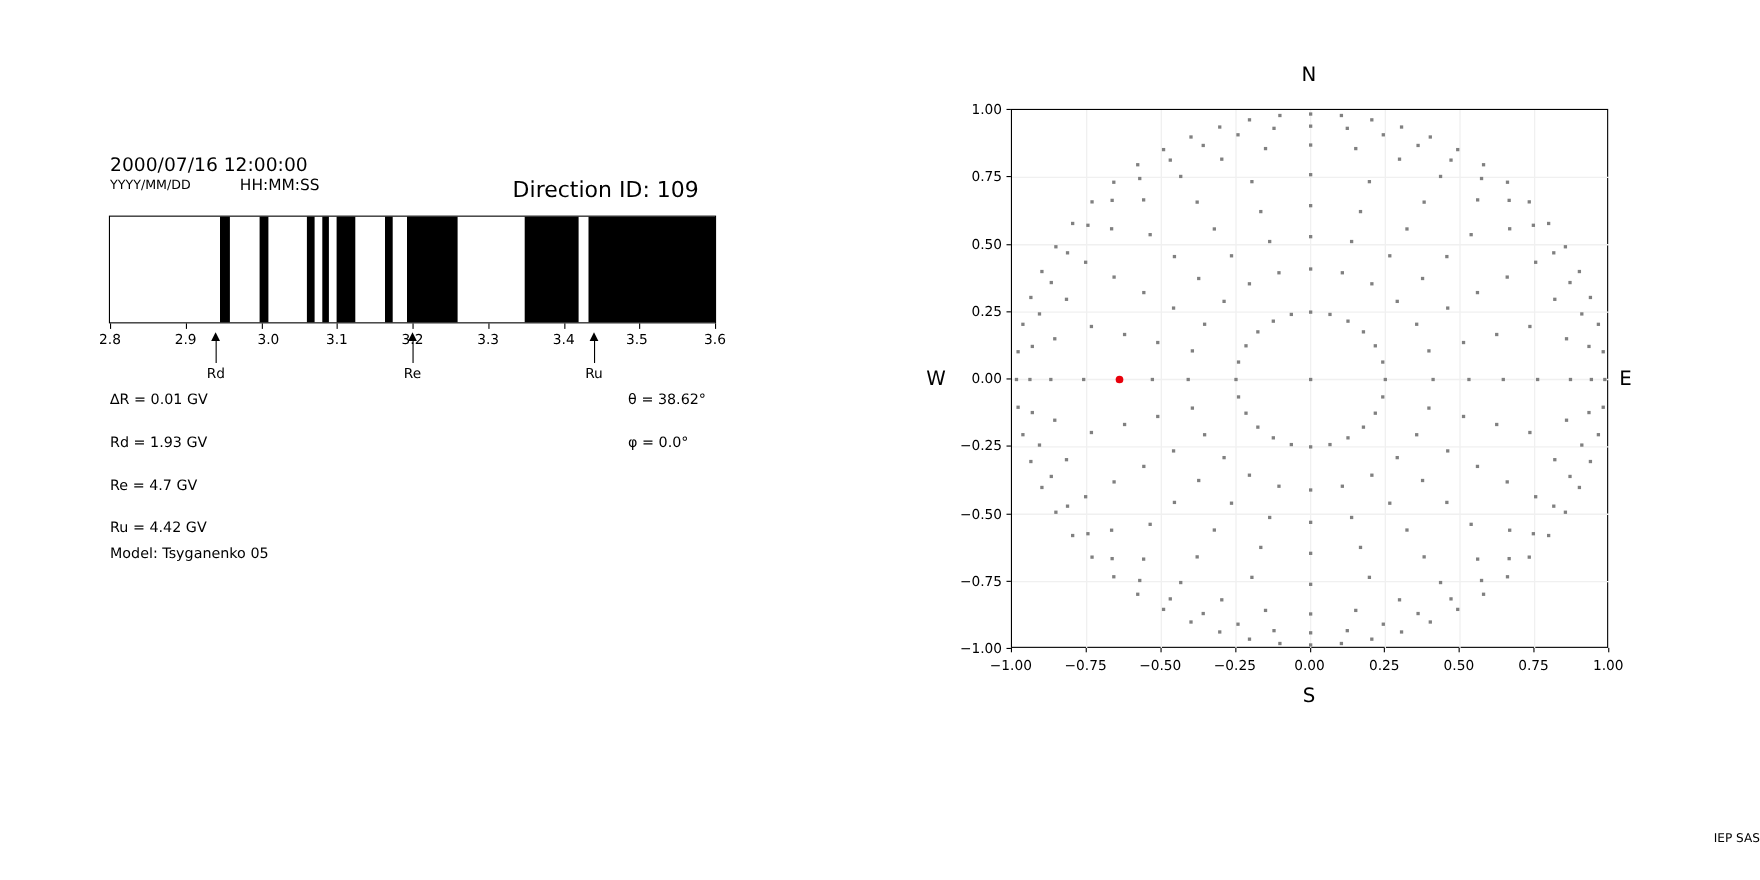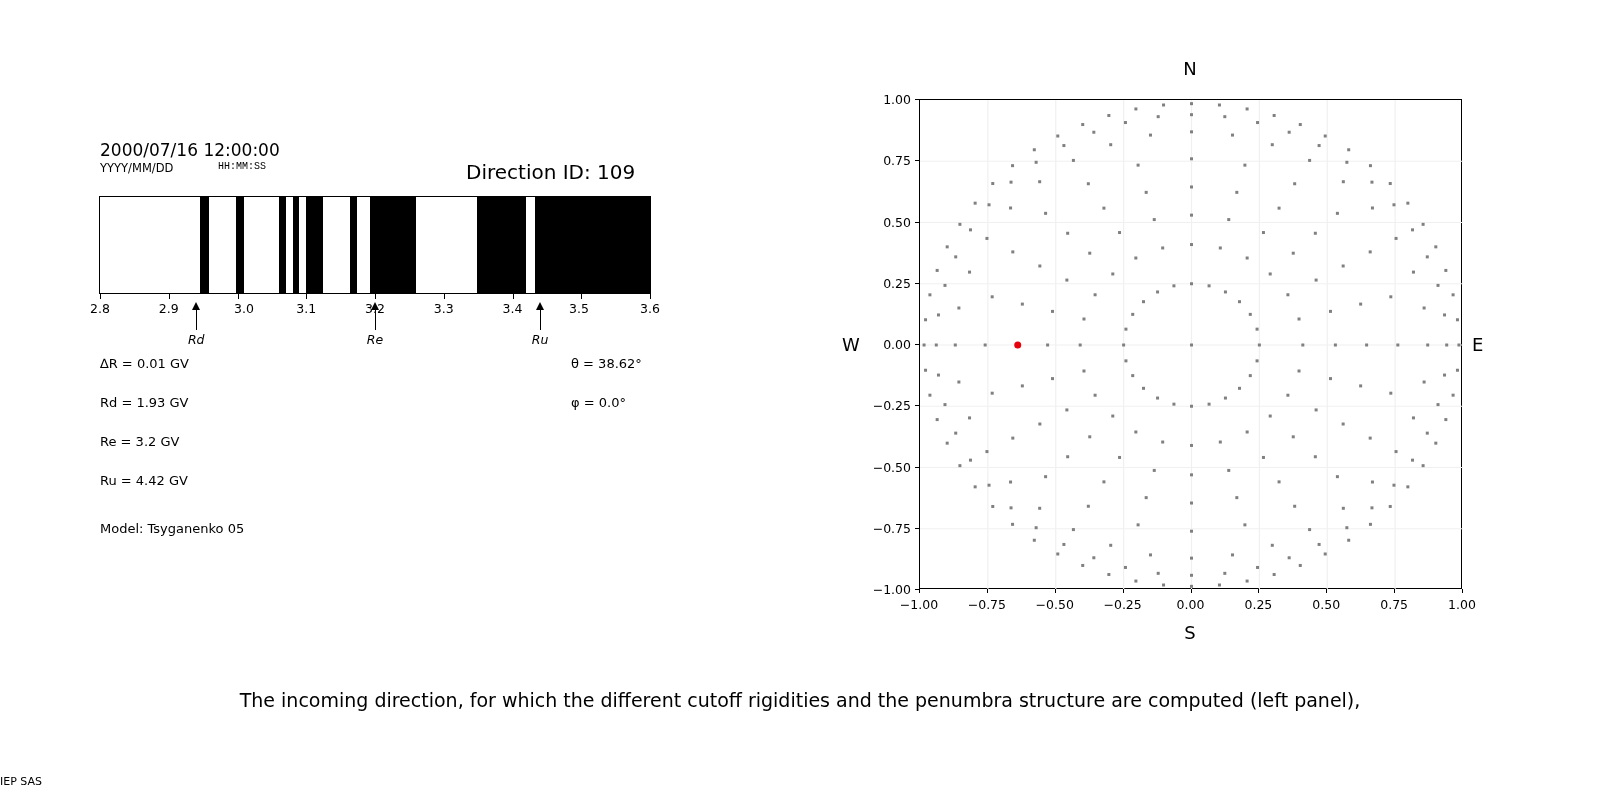--- a/index.html
+++ b/index.html
@@ -23,21 +23,21 @@
     width: 760px; height: 620px;
   }
   .ltext {
     position: absolute;
     white-space: nowrap;
     color: #000;
   }
   #geo-position { left: 100px; top: 84px; font-size: 17px; }
   #datetime     { left: 100px; top: 123px; font-size: 17px; margin-top: 17px; }
   #fmt-date     { left: 100px; top: 161px; font-size: 11.5px; }
-  #fmt-time     { left: 218px; top: 161px; font-size: 10px; font-family: Liberation Mono, monospace; }
+  #fmt-time     { left: 218px; top: 161px; font-size: 14px; }
   #direction-id { left: 466px; top: 160px; font-size: 20px; }
 
   
   #penumbra-wrap {
     position: absolute;
     left: 99px; top: 196px;
     width: 552px; height: 98px;
     border: 1px solid #000;
     box-sizing: border-box;
     background: #ffffff;
@@ -91,30 +91,29 @@
     border-left: 4.5px solid transparent;
     border-right: 4.5px solid transparent;
     border-bottom: 8px solid #000;
   }
   .marker-label {
     position: absolute;
     top: 30px; left: 6.5px;
     transform: translateX(-50%);
     font-size: 12.5px;
     white-space: nowrap;
-    font-style: italic;
   }
 
   
   .valline { position: absolute; font-size: 13px; white-space: nowrap; }
   #val-dR  { left: 100px; top: 356px; }
   #val-Rd  { left: 100px; top: 395px; }
   #val-Re  { left: 100px; top: 434px; }
   #val-Ru  { left: 100px; top: 473px; }
-  #val-model { left: 100px; top: 521px; }
+  #val-model { left: 100px; top: 496px; }
   #val-theta { left: 571px; top: 356px; }
   #val-phi   { left: 571px; top: 395px; }
 
   
   #right-panel {
     position: absolute;
     left: 800px; top: 0;
     width: 800px; height: 660px;
   }
   #polar-frame {
@@ -163,24 +162,23 @@
   }
   #caption .cap-line {
     font-size: 19px;
     line-height: 32px;
     color: #000;
   }
   #footer-note {
     position: absolute;
     left: 0; top: 755px;
     width: 1600px;
-    text-align: left;
+    text-align: right;
     font-size: 11px;
     color: #000;
-    margin-top: 20px;
   }
 </style>
 </head>
 <body>
 
 <div id="left-panel">
 
 
   <div class="ltext" id="datetime">2000/07/16 12:00:00</div>
 
@@ -235,21 +233,21 @@
       </div>
       <div class="marker-arrow" style="left: 434.5px; top: 8px;">
         <div class="head"></div>
         <div class="shaft"></div>
         <div class="marker-label">Ru</div>
       </div>
     </div>
 
   <div class="valline" id="val-dR">∆R = 0.01 GV</div>
   <div class="valline" id="val-Rd">Rd = 1.93 GV</div>
-  <div class="valline" id="val-Re">Re = 3.2 GV</div>
+  <div class="valline" id="val-Re">Re = 4.7 GV</div>
   <div class="valline" id="val-Ru">Ru = 4.42 GV</div>
   <div class="valline" id="val-model">Model: Tsyganenko 05</div>
   <div class="valline" id="val-theta">θ = 38.62°</div>
   <div class="valline" id="val-phi">φ = 0.0°</div>
 </div>
 
 <div id="right-panel">
 
   <div class="compass" id="compass-n">N</div>
   <div class="compass" id="compass-s">S</div>
@@ -574,16 +572,15 @@
     <div class="ytick-label" style="right: 689px; top: 282.75px;">0.25</div>
     <div class="axis-tickmark" style="left: 115px; top: 221.5px; width: 4px; height: 1px;"></div>
     <div class="ytick-label" style="right: 689px; top: 221.5px;">0.50</div>
     <div class="axis-tickmark" style="left: 115px; top: 160.25px; width: 4px; height: 1px;"></div>
     <div class="ytick-label" style="right: 689px; top: 160.25px;">0.75</div>
     <div class="axis-tickmark" style="left: 115px; top: 99px; width: 4px; height: 1px;"></div>
     <div class="ytick-label" style="right: 689px; top: 99px;">1.00</div>
   </div>
 
 <div id="caption">
-  <div class="cap-line">The incoming direction, for which the different cutoff rigidities and the penumbra structure are computed (left panel),</div>
 </div>
 
 <div id="footer-note">IEP SAS</div>
 
 </body></html>

